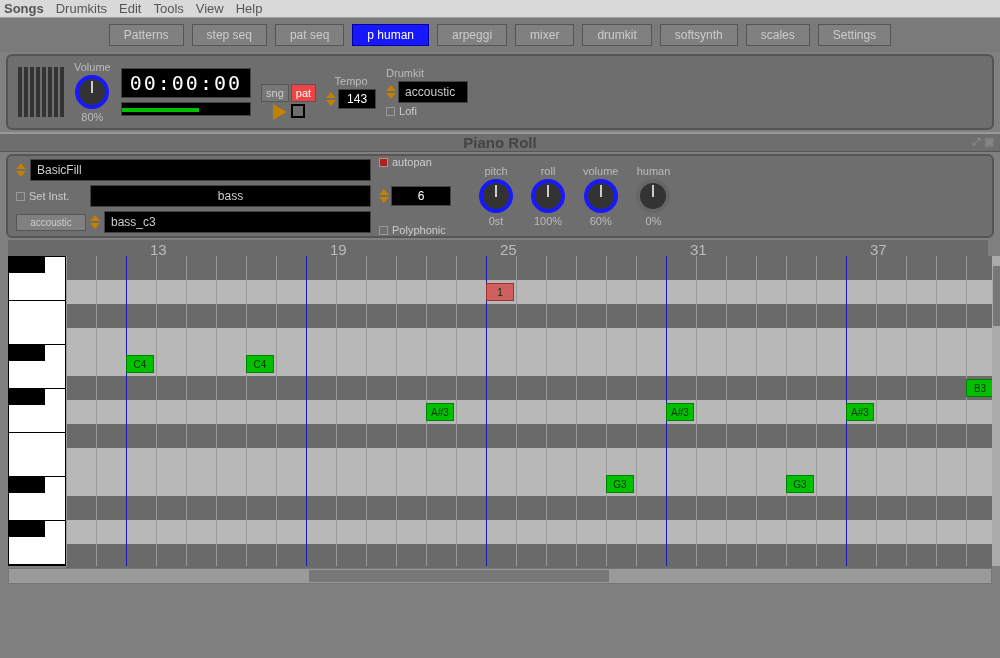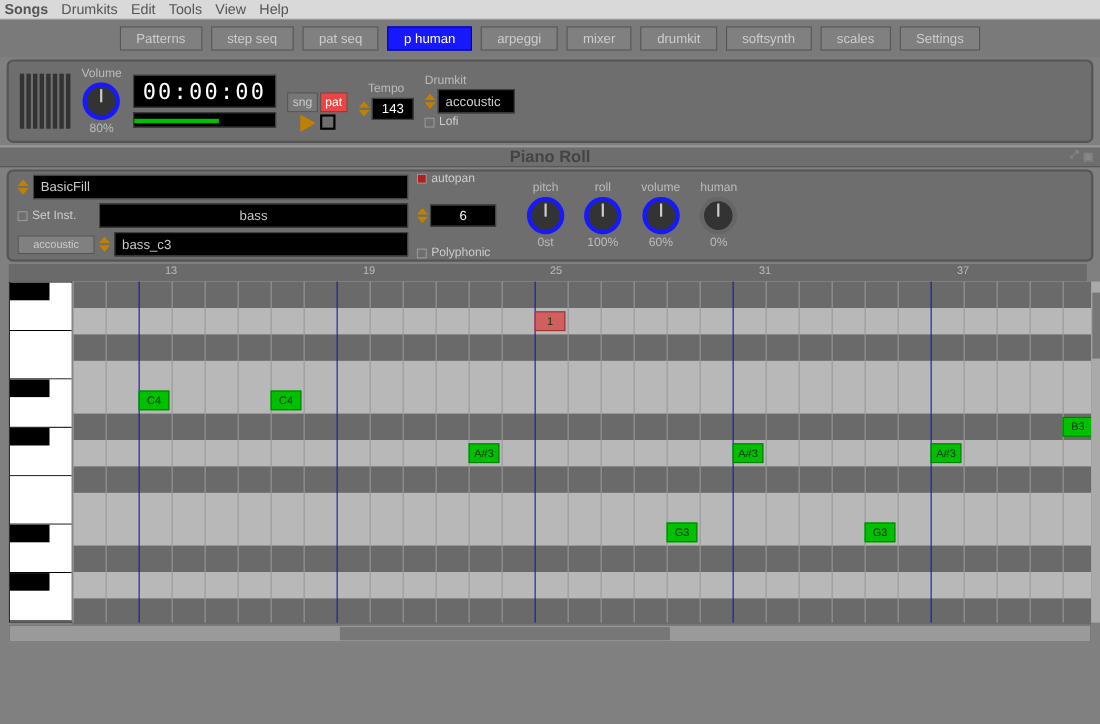--- a/index.html
+++ b/index.html
@@ -42,21 +42,21 @@
   .cbx .box.red{background:#b02020;}
   .prolltitle{height:20px;background:#6e6e6e;display:flex;align-items:center;justify-content:center;color:#444;font-weight:bold;font-size:15px;border-top:2px solid #999;border-bottom:1px solid #555;position:relative;}
   .prolltitle .winbtn{position:absolute;right:6px;top:2px;display:flex;gap:4px;font-size:10px;color:#888;}
   .prollctrl{margin:2px 6px;border:2px solid #555;background:#6e6e6e;border-radius:6px;height:84px;display:flex;padding:6px 8px;gap:8px;align-items:center;}
   .colA{display:flex;flex-direction:column;gap:4px;width:355px;}
   .rowflex{display:flex;gap:4px;align-items:center;}
   .bigtext{background:#000;color:#ccc;border:1px solid #444;padding:3px 6px;flex:1;font-size:12px;}
   .smallbtn{font-size:10px;padding:2px 6px;background:#808080;color:#ccc;border:1px solid #555;cursor:pointer;}
   .colB{display:flex;flex-direction:column;gap:18px;align-items:flex-start;}
   .knobcol{display:flex;flex-direction:column;align-items:center;gap:2px;color:#bbb;font-size:11px;}
-  .ruler{height:16px;background:#6a6a6a;position:relative;margin-left:8px;margin-right:12px;color:#bbb;font-size:10px;}
+  .ruler{height:16px;background:#6a6a6a;position:relative;margin-left:8px;margin-right:12px;color:#bbb;font-size:15px;}
   .ruler span{position:absolute;top:1px;}
   .grid{position:relative;margin:0 8px 0 8px;height:310px;display:flex;}
   .piano{width:58px;background:#fff;display:flex;flex-direction:column;border:1px solid #000;}
   .wkey{flex:1;border-bottom:1px solid #000;position:relative;background:#fff;}
   .bkey{position:absolute;left:0;width:36px;height:16px;background:#000;z-index:2;}
   .cells{flex:1;position:relative;background:#b8b8b8;}
   .rowbg{position:absolute;left:0;right:0;height:24px;}
   .rowbg.dark{background:#6a6a6a;}
   .vline{position:absolute;top:0;bottom:0;width:1px;background:#999;}
   .vline.bar{background:#1818b0;width:1px;}

